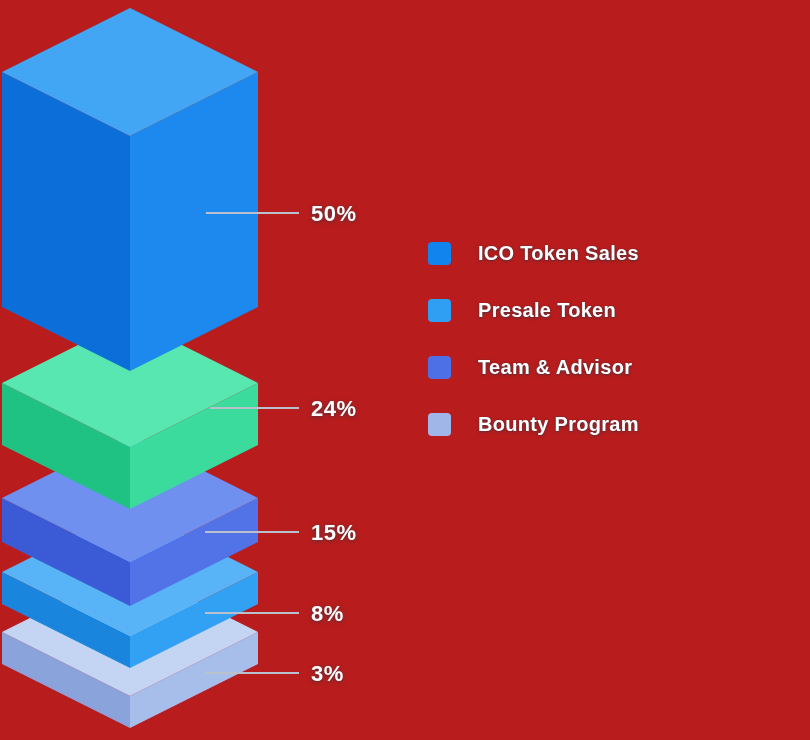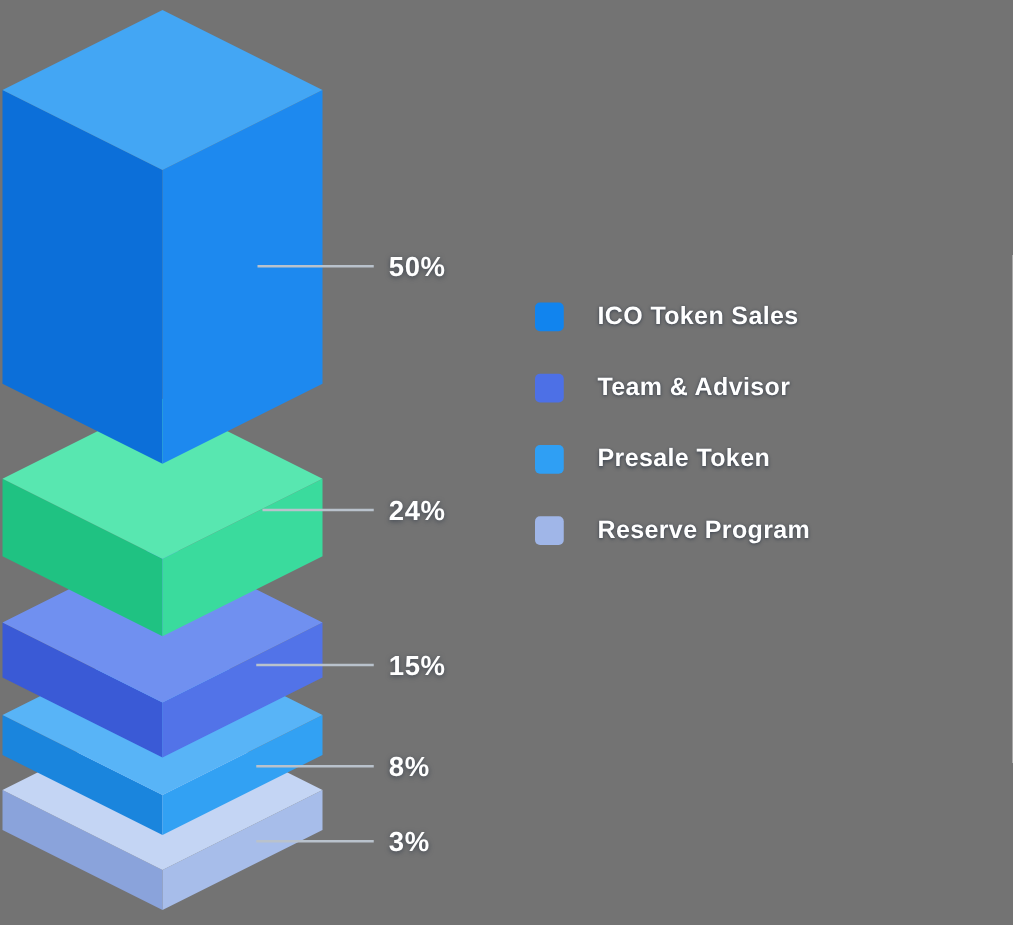--- a/index.html
+++ b/index.html
@@ -4,21 +4,21 @@
 <style>
   html, body { margin: 0; padding: 0; }
   body {
     width: 810px; height: 740px;
     font-family: "Liberation Sans", sans-serif;
     overflow: hidden;
   }
   .stage {
     position: relative;
     width: 810px; height: 740px;
-    background: #737373;
+    background: #b91c1c;
   }
   .stage svg { position: absolute; left: 0; top: 0; }
 
   
   .pct {
     font-family: "Liberation Sans", sans-serif;
     font-size: 22px;
     font-weight: 700;
     letter-spacing: 0.5px;
     filter: drop-shadow(0 1px 2px rgba(45,55,70,0.75));
@@ -102,26 +102,26 @@
     <text class="pct" x="311" y="621" fill="#ffffff">8%</text>
     <text class="pct" x="311" y="681" fill="#ffffff">3%</text>
   </svg>
 
   <div class="legend">
     <div class="legend-item">
       <div class="legend-swatch" style="background: rgb(17, 132, 238);"></div>
       <div class="legend-label">ICO Token Sales</div>
     </div>
     <div class="legend-item">
+      <div class="legend-swatch" style="background: rgb(47, 159, 244);"></div>
+      <div class="legend-label">Presale Token</div>
+    </div>
+    <div class="legend-item">
       <div class="legend-swatch" style="background: rgb(77, 112, 230);"></div>
       <div class="legend-label">Team &amp; Advisor</div>
     </div>
     <div class="legend-item">
-      <div class="legend-swatch" style="background: rgb(47, 159, 244);"></div>
-      <div class="legend-label">Presale Token</div>
-    </div>
-    <div class="legend-item">
       <div class="legend-swatch" style="background: rgb(160, 182, 232);"></div>
-      <div class="legend-label">Reserve Program</div>
+      <div class="legend-label">Bounty Program</div>
     </div>
   </div>
 
 </div>
 
 </body></html>

